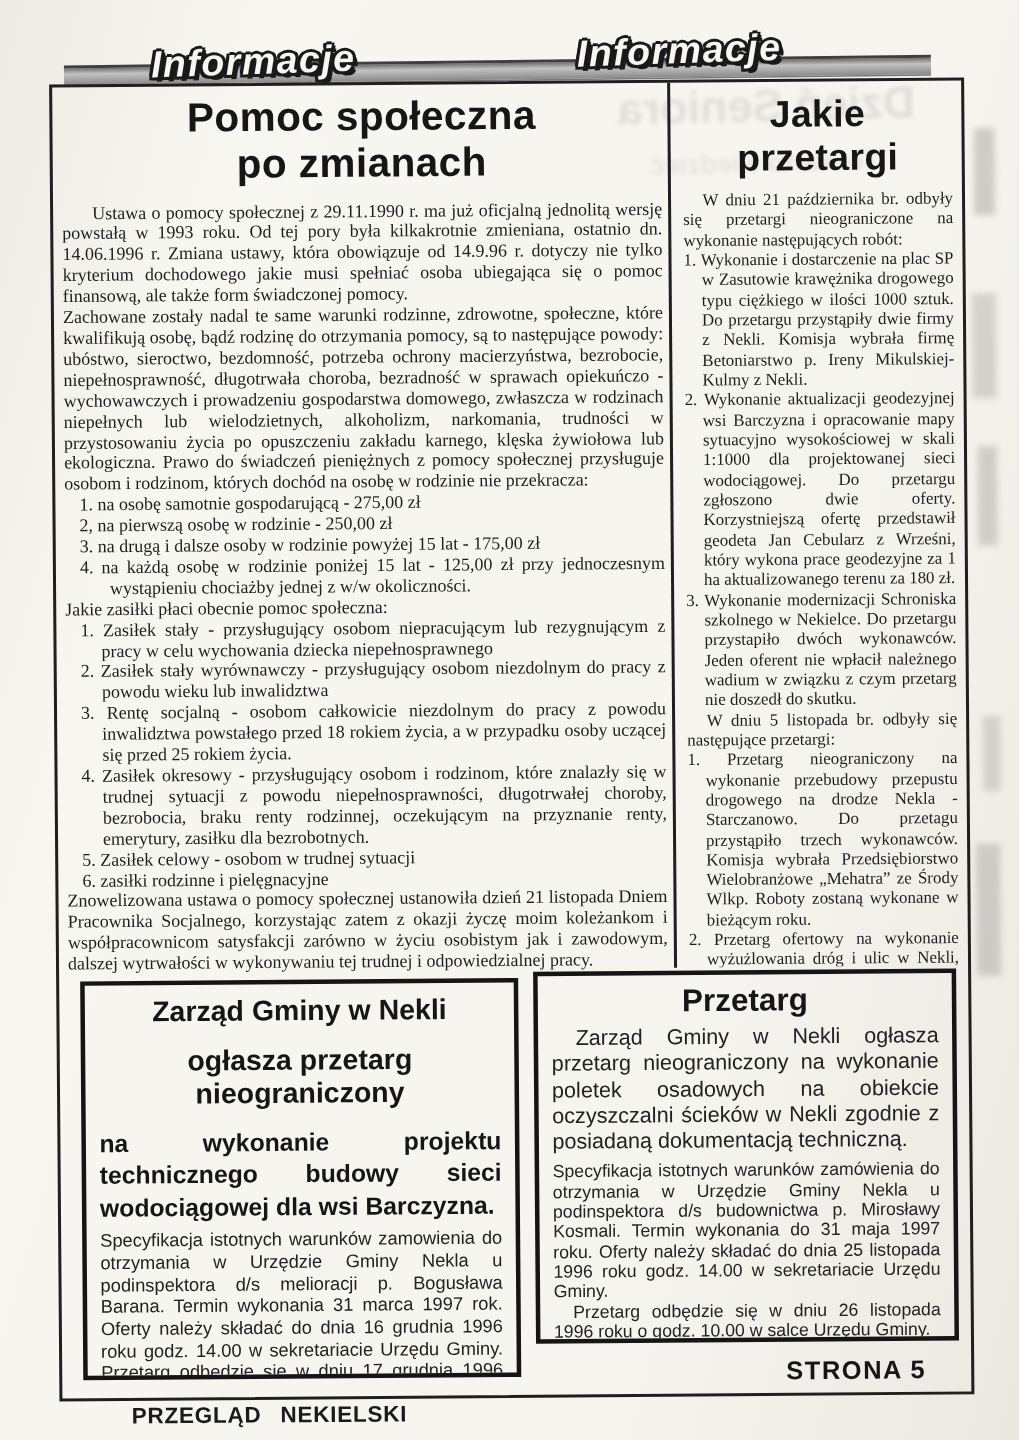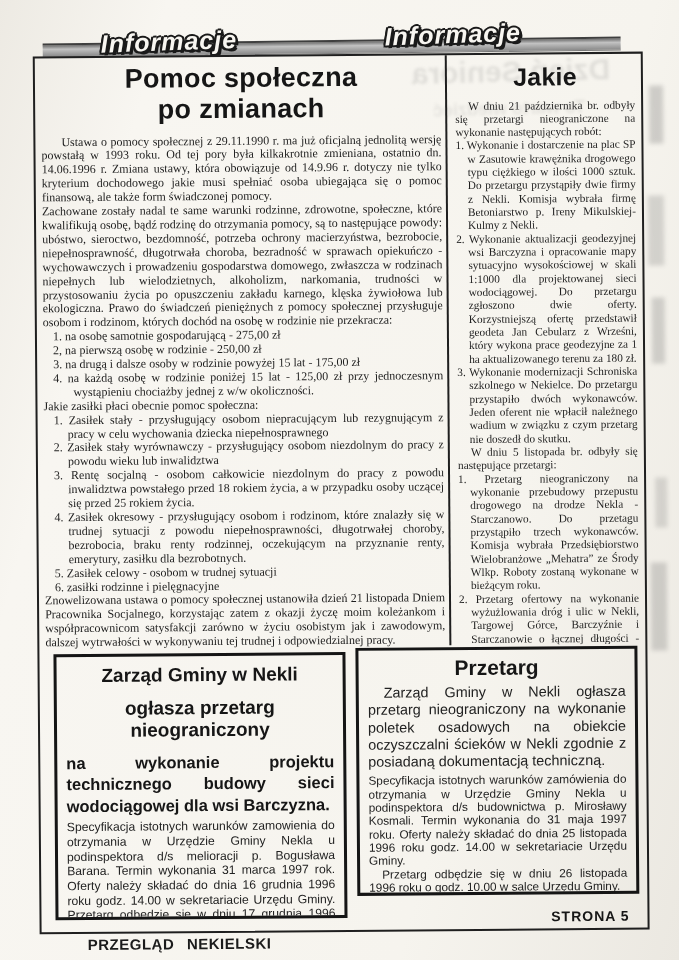--- a/index.html
+++ b/index.html
@@ -66,21 +66,21 @@
   .box-left{left:14px;top:596px;width:292px;height:266px;padding:4px 9px;}
   .box-right{left:316px;top:592px;width:282px;height:248px;padding:4px 9px;}
   .nh1{font-size:19px;font-weight:bold;text-align:center;margin:4px 0 0;color:#161616;}
   .nh2{font-size:19px;font-weight:bold;text-align:center;margin:11px 0 0;color:#161616;}
   .nh3{font-size:16.5px;font-weight:bold;text-align:justify;line-height:1.3;margin:11px 0 3px;color:#161616;}
   .nbody{font-size:12.2px;line-height:1.2;text-align:justify;margin:0;color:#222;}
   .nlead{font-size:14.4px;line-height:1.2;text-align:justify;text-indent:16px;margin:4px 0 4px;color:#222;}
   .rbody{font-size:11.8px;line-height:1.13;text-align:justify;margin:0;color:#222;}
   .ph{font-size:21px;font-weight:bold;text-align:center;margin:2px 0 2px;color:#161616;}
 
-  .strona{position:absolute;right:18px;bottom:4px;font-size:14px;font-weight:bold;
+  .strona{position:absolute;right:30px;bottom:4px;font-size:17px;font-weight:bold;
     letter-spacing:1px;color:#161616;}
   .footer-name{position:absolute;left:84px;top:934px;font-size:15px;font-weight:bold;
     letter-spacing:.5px;word-spacing:8px;color:#1b1b1b;}
 </style>
 </head>
 <body>
 
 <div id="page">
   <div class="scan">
 
@@ -119,20 +119,21 @@
         <div class="lb b-item">6. zasiłki rodzinne i pielęgnacyjne</div>
         <p class="lb">Znowelizowana ustawa o pomocy społecznej ustanowiła dzień 21 listopada Dniem Pracownika Socjalnego, korzystając zatem z okazji życzę moim koleżankom i współpracownicom satysfakcji zarówno w życiu osobistym jak i zawodowym, dalszej wytrwałości w wykonywaniu tej trudnej i odpowiedzialnej pracy.</p>
         <p class="lb sig-left">H. Chromińska</p>
       </div>
 
       <div class="divider"></div>
 
       <div class="col-right">
         <div class="title title-r">
           <span>Jakie</span><br>
+          <span>przetargi</span>
         </div>
         <p class="rb indent-sm">W dniu 21 października br. odbyły się przetargi nieograniczone na wykonanie następujących robót:</p>
         <div class="rb r-item">1. Wykonanie i dostarczenie na plac SP w Zasutowie krawężnika drogowego typu ciężkiego w ilości 1000 sztuk. Do przetargu przystąpiły dwie firmy z Nekli. Komisja wybrała firmę Betoniarstwo p. Ireny Mikulskiej-Kulmy z Nekli.</div>
         <div class="rb r-item">2. Wykonanie aktualizacji geodezyjnej wsi Barczyzna i opracowanie mapy sytuacyjno wysokościowej w skali 1:1000 dla projektowanej sieci wodociągowej. Do przetargu zgłoszono dwie oferty. Korzystniejszą ofertę przedstawił geodeta Jan Cebularz z Wrześni, który wykona prace geodezyjne za 1 ha aktualizowanego terenu za 180 zł.</div>
         <div class="rb r-item">3. Wykonanie modernizacji Schroniska szkolnego w Nekielce. Do przetargu przystapiło dwóch wykonawców. Jeden oferent nie wpłacił należnego wadium w związku z czym przetarg nie doszedł do skutku.</div>
         <p class="rb indent-sm">W dniu 5 listopada br. odbyły się następujące przetargi:</p>
         <div class="rb r-item">1. Przetarg nieograniczony na wykonanie przebudowy przepustu drogowego na drodze Nekla - Starczanowo. Do przetagu przystąpiło trzech wykonawców. Komisja wybrała Przedsiębiorstwo Wielobranżowe „Mehatra” ze Środy Wlkp. Roboty zostaną wykonane w bieżącym roku.</div>
         <div class="rb r-item">2. Przetarg ofertowy na wykonanie wyżużlowania dróg i ulic w Nekli, Targowej Górce, Barczyźnie i Starczanowie o łącznej długości - 930 m. W przetargu uczestniczyło trzech wykonawców. Komisja wybrała Firmę Robót Drogowych Krzysztofa Kukulskiego ze Środy Wlkp.</div>
       </div>
 

